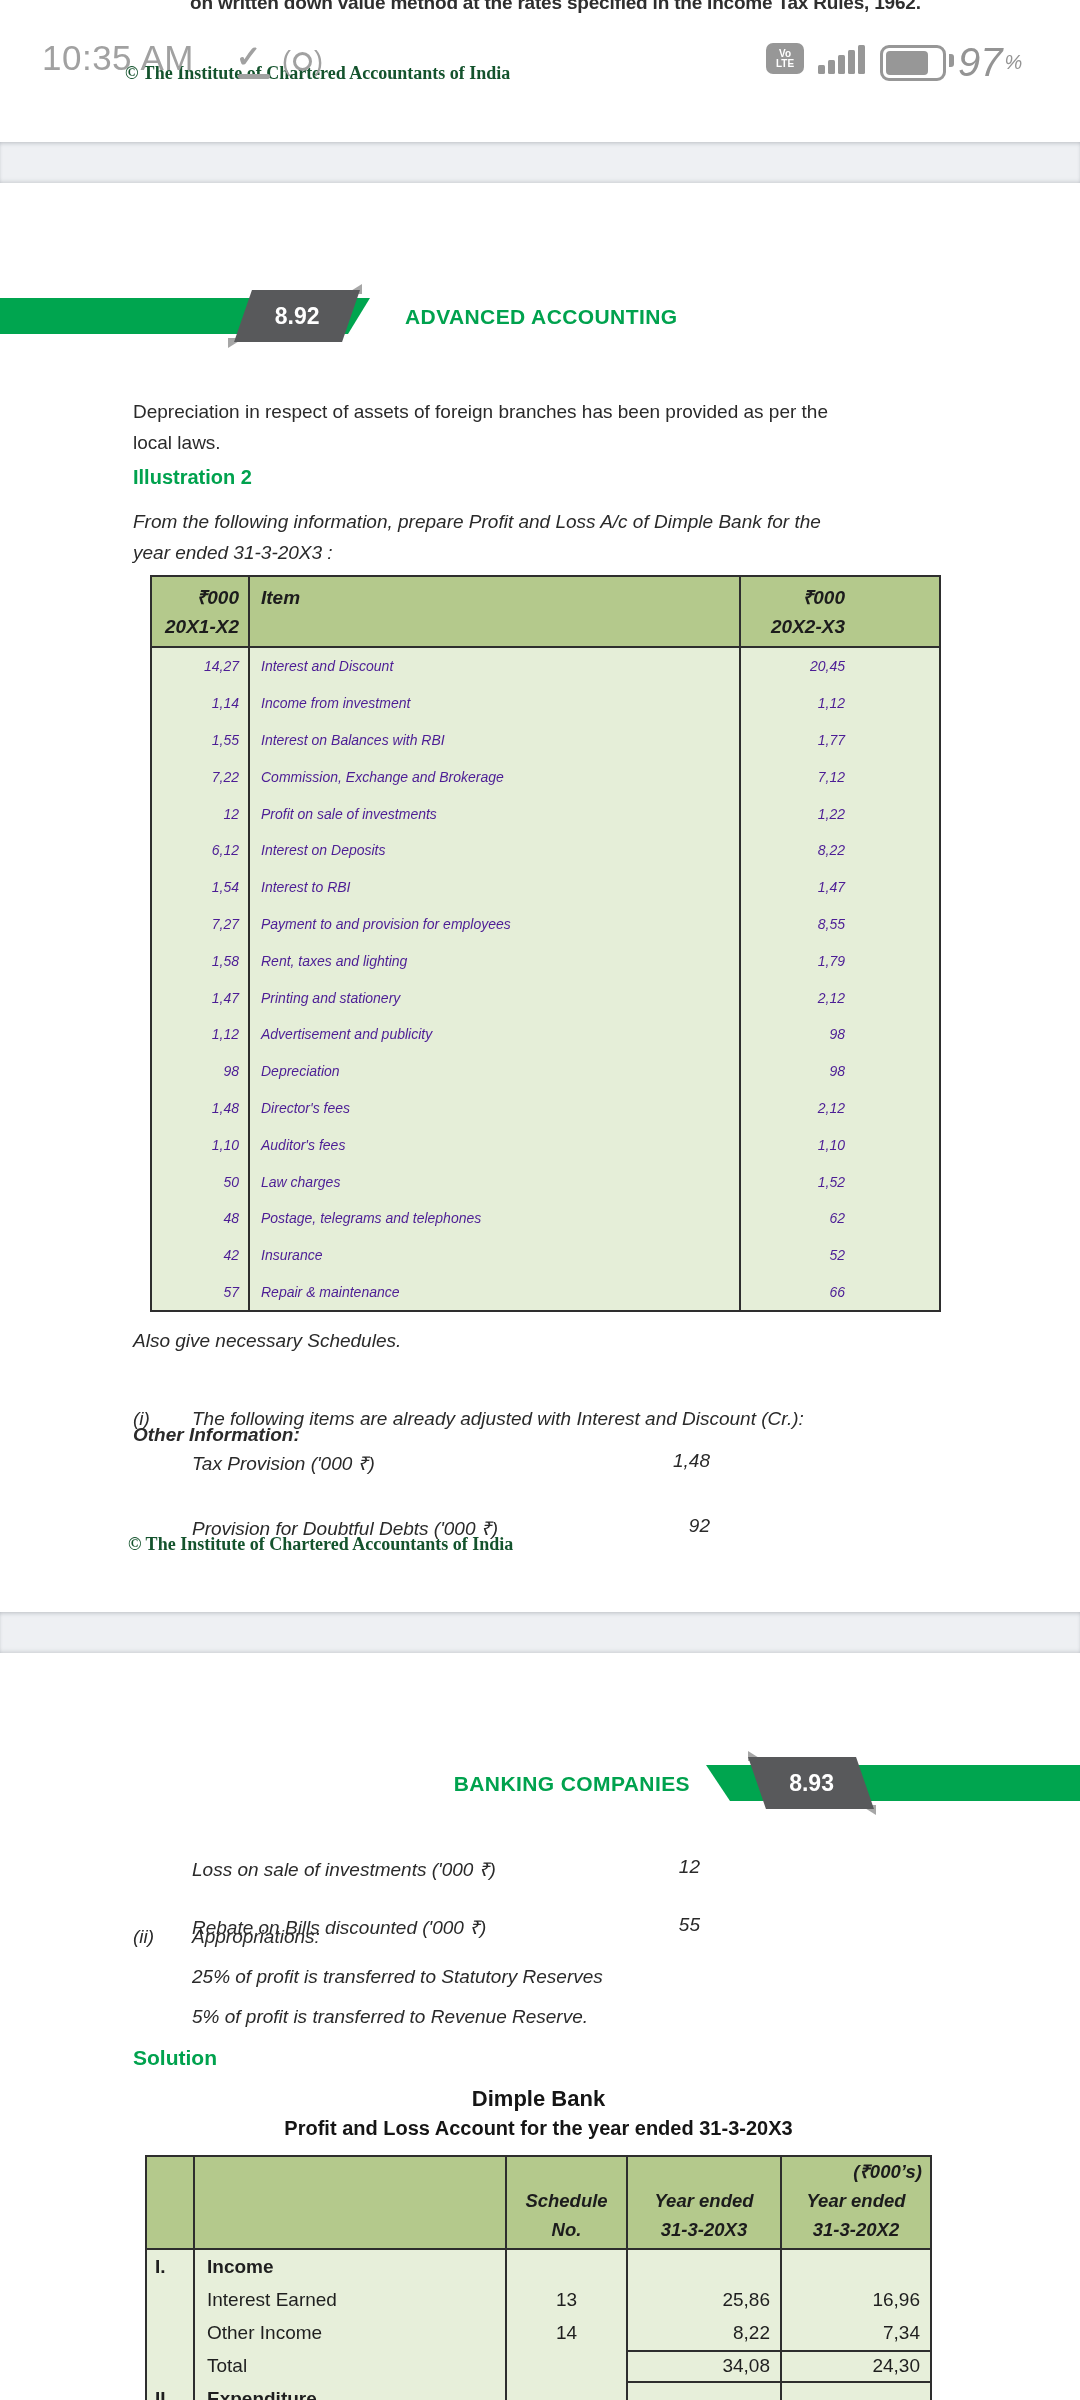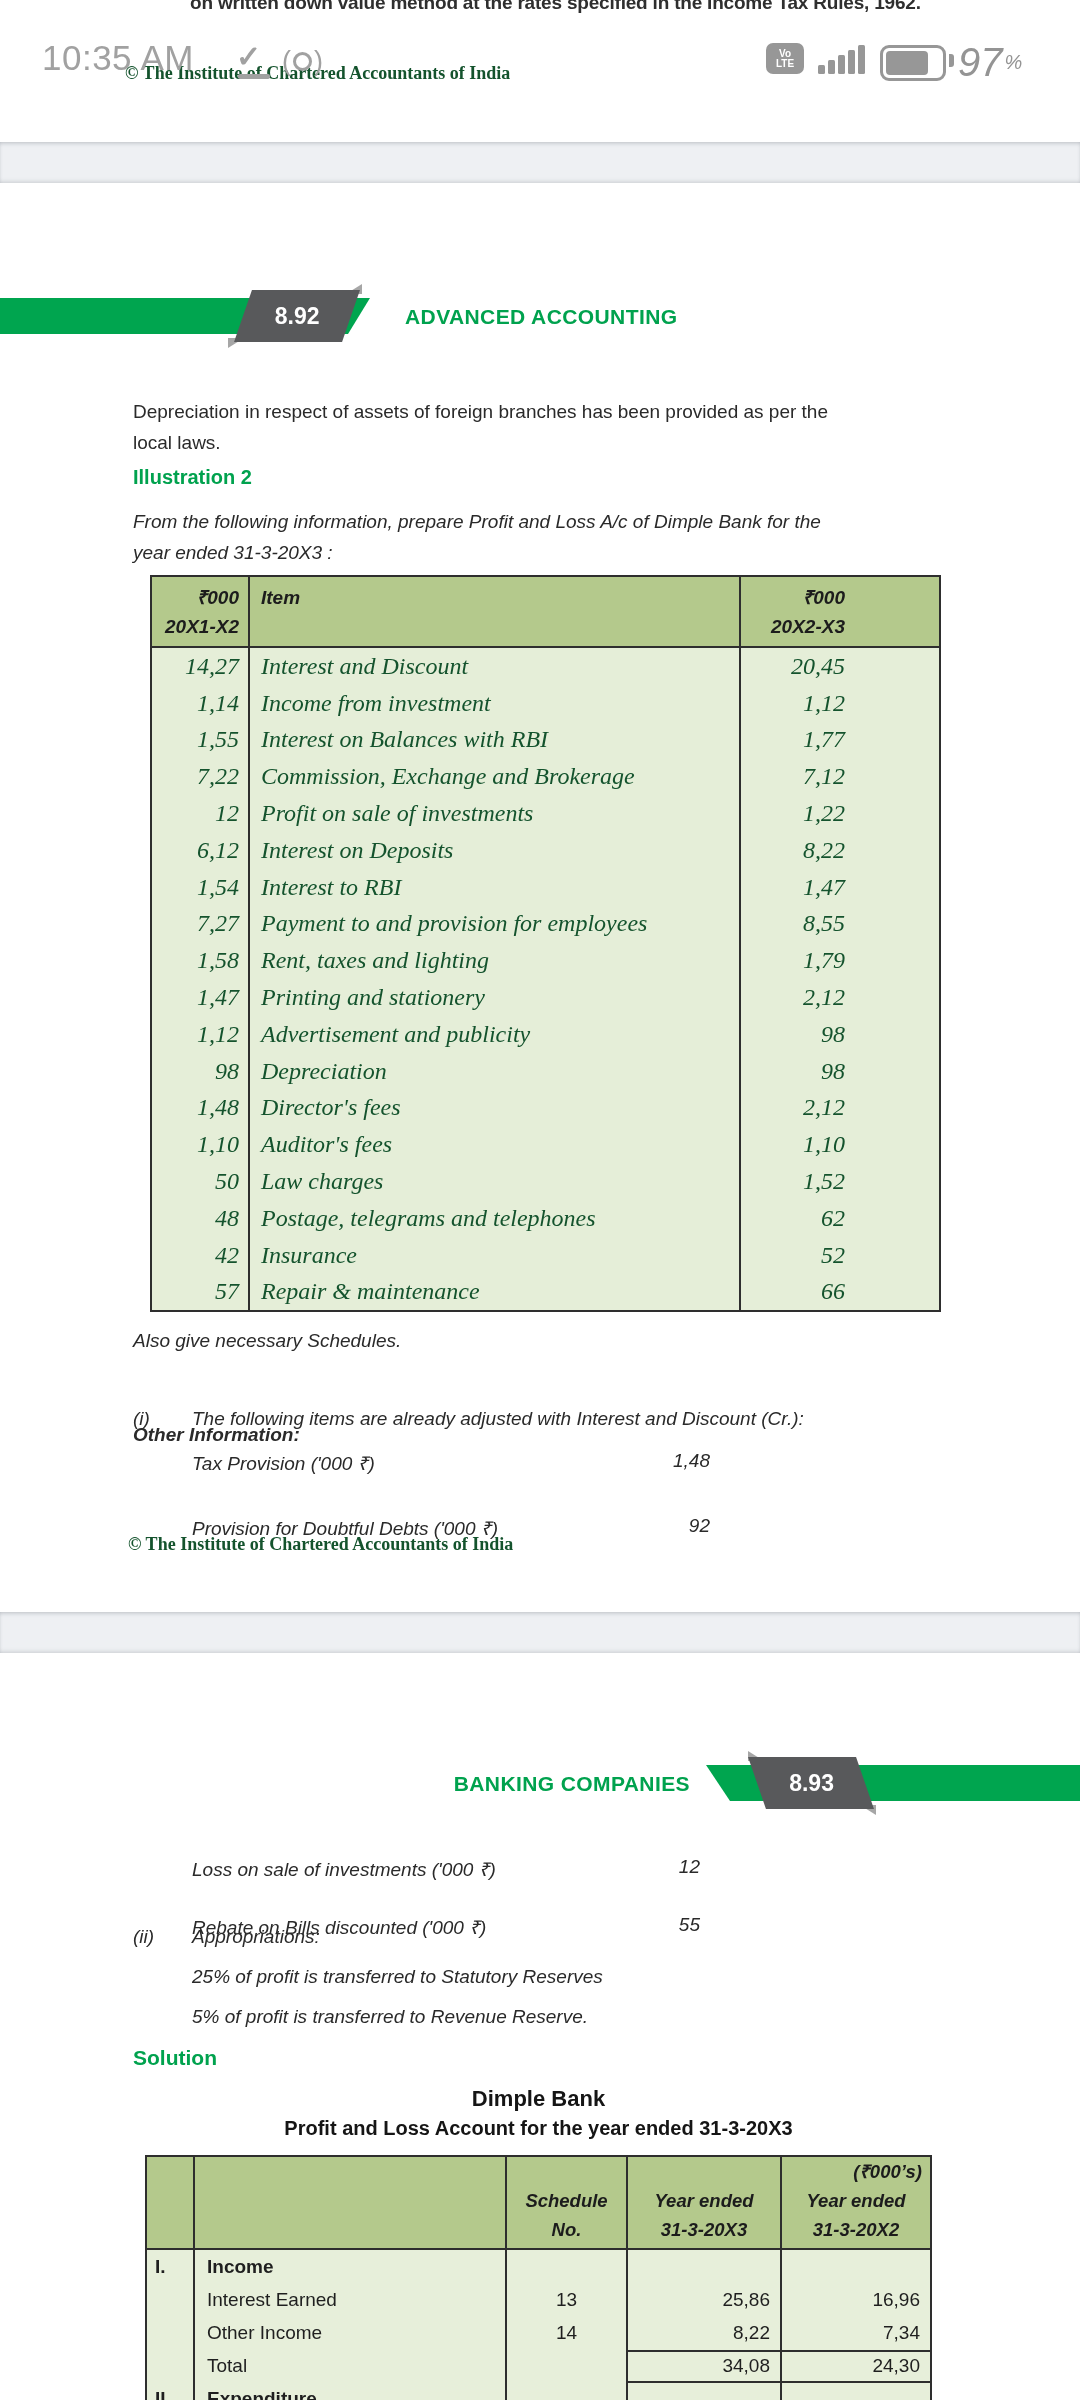--- a/index.html
+++ b/index.html
@@ -62,21 +62,21 @@
   
   .t1{left:150px;top:575px;width:791px;border:2px solid #2e2e2e;background:#e5eed8;box-sizing:border-box;}
   .t1 .hdr{display:grid;grid-template-columns:96px 491px 115px;background:#b4c98c;height:71px;
            border-bottom:2px solid #2e2e2e;box-sizing:border-box;}
   .t1 .hdr > div{padding-top:6px;box-sizing:border-box;}
   .t1 .row{display:grid;grid-template-columns:96px 491px 115px;height:36.8px;}
   .t1 .c1{text-align:right;padding-right:9px;box-sizing:border-box;}
   .t1 .c2{border-left:2px solid #2e2e2e;padding-left:11px;box-sizing:border-box;}
   .t1 .c3{border-left:2px solid #2e2e2e;text-align:right;padding-right:9px;box-sizing:border-box;}
   .t1 .hdr .line{font-size:19px;font-weight:bold;font-style:italic;line-height:29px;color:#1c1c1c;}
-  .t1 .row > div{display:flex;align-items:center;font-size:24px;font-style:italic;color:#14532d;font-family:Liberation Serif, serif;}
+  .t1 .row > div{display:flex;align-items:center;font-size:14px;font-style:italic;color:#4c1d95;}
   .t1 .row .c1,.t1 .row .c3{justify-content:flex-end;}
 
   
   .sol-title{left:145px;width:787px;text-align:center;font-weight:bold;color:#151515;}
 
   
   .t2{left:145px;top:2155px;width:787px;border:2px solid #2e2e2e;background:#e7efda;box-sizing:border-box;}
   .t2 .hdr{display:grid;grid-template-columns:46px 312px 121px 154px 150px;height:93px;background:#b4c98c;
            border-bottom:2px solid #2e2e2e;box-sizing:border-box;}
   .t2 .hdr > div{display:flex;flex-direction:column;justify-content:flex-end;padding-bottom:5px;box-sizing:border-box;}

